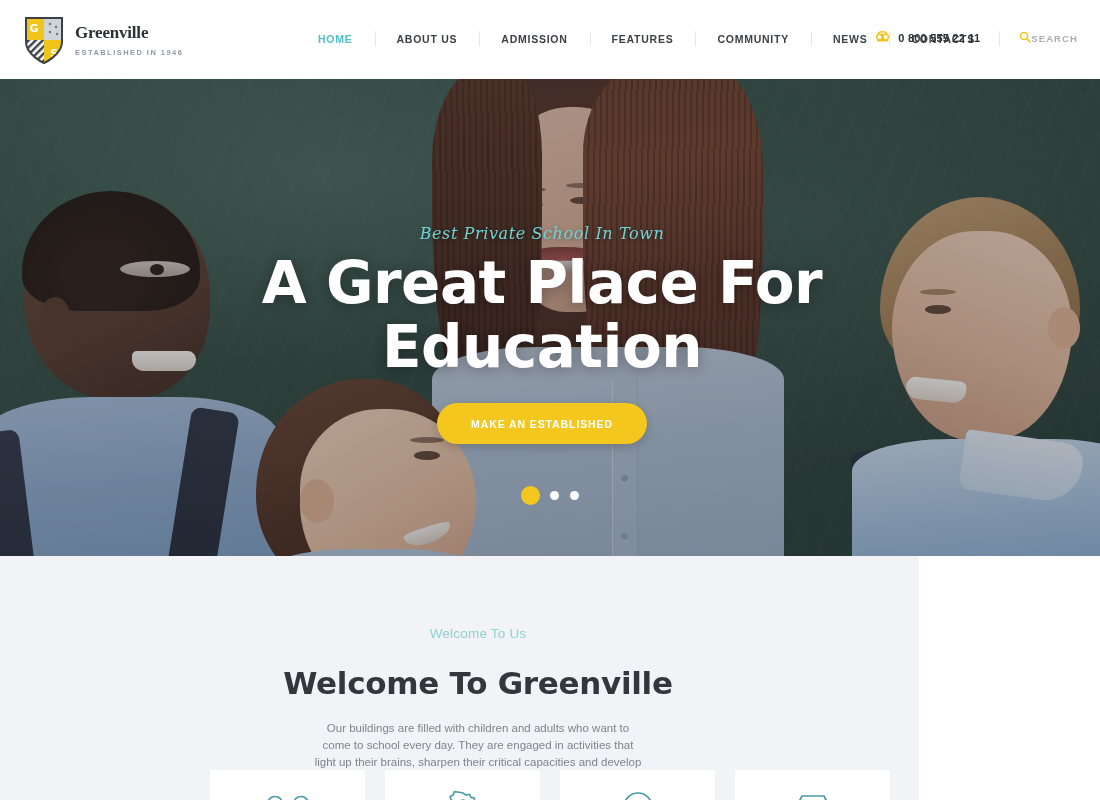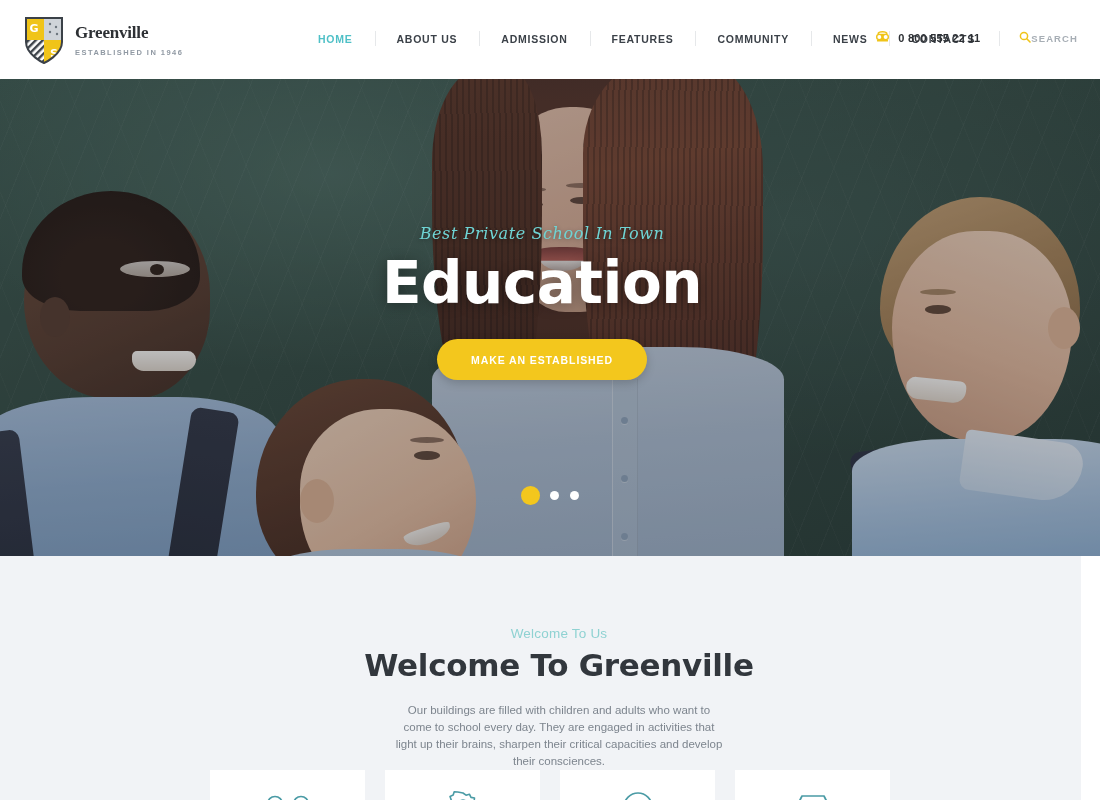--- a/index.html
+++ b/index.html
@@ -357,33 +357,33 @@
     margin: 0 4px;
   }
   .dot.active::after {
     content:""; position:absolute; inset:-5px;
     border: 2px solid #f3c71d; border-radius:50%;
   }
 
   
   .welcome {
     position: relative;
-    width: 1081px; height: 244px;
+    width: 919px; height: 244px;
     background: #f1f3f6;
     text-align: center;
     padding-left: 37px;
   }
   .welcome-eyebrow {
     padding-top: 70px;
     font-size: 13.5px;
     color: #8fd2d2;
     letter-spacing: 0.2px;
   }
   .welcome-title {
-    margin-top: 6px;
+    margin-top: 24px;
     font-family: "DejaVu Sans", sans-serif;
     font-size: 31px;
     font-weight: 700;
     color: #32373d;
     letter-spacing: -0.3px;
   }
   .welcome-text {
     margin: 19px auto 0;
     width: 330px;
     font-size: 11.5px;
@@ -526,20 +526,21 @@
     <div class="rb-strap"></div>
     <div class="rb-shirt"></div>
     <div class="rb-collar"></div>
 
     <div class="hero-overlay"></div>
   </div>
 
   <div class="hero-content">
     <div class="hero-sub">Best Private School In Town</div>
     <div class="hero-title">
+      <div>A Great Place For</div>
       <div>Education</div>
     </div>
     <button class="hero-btn">MAKE AN ESTABLISHED</button>
   </div>
 
   <div class="dots">
     <div class="dot active"></div>
     <div class="dot"></div>
     <div class="dot"></div>
   </div>

